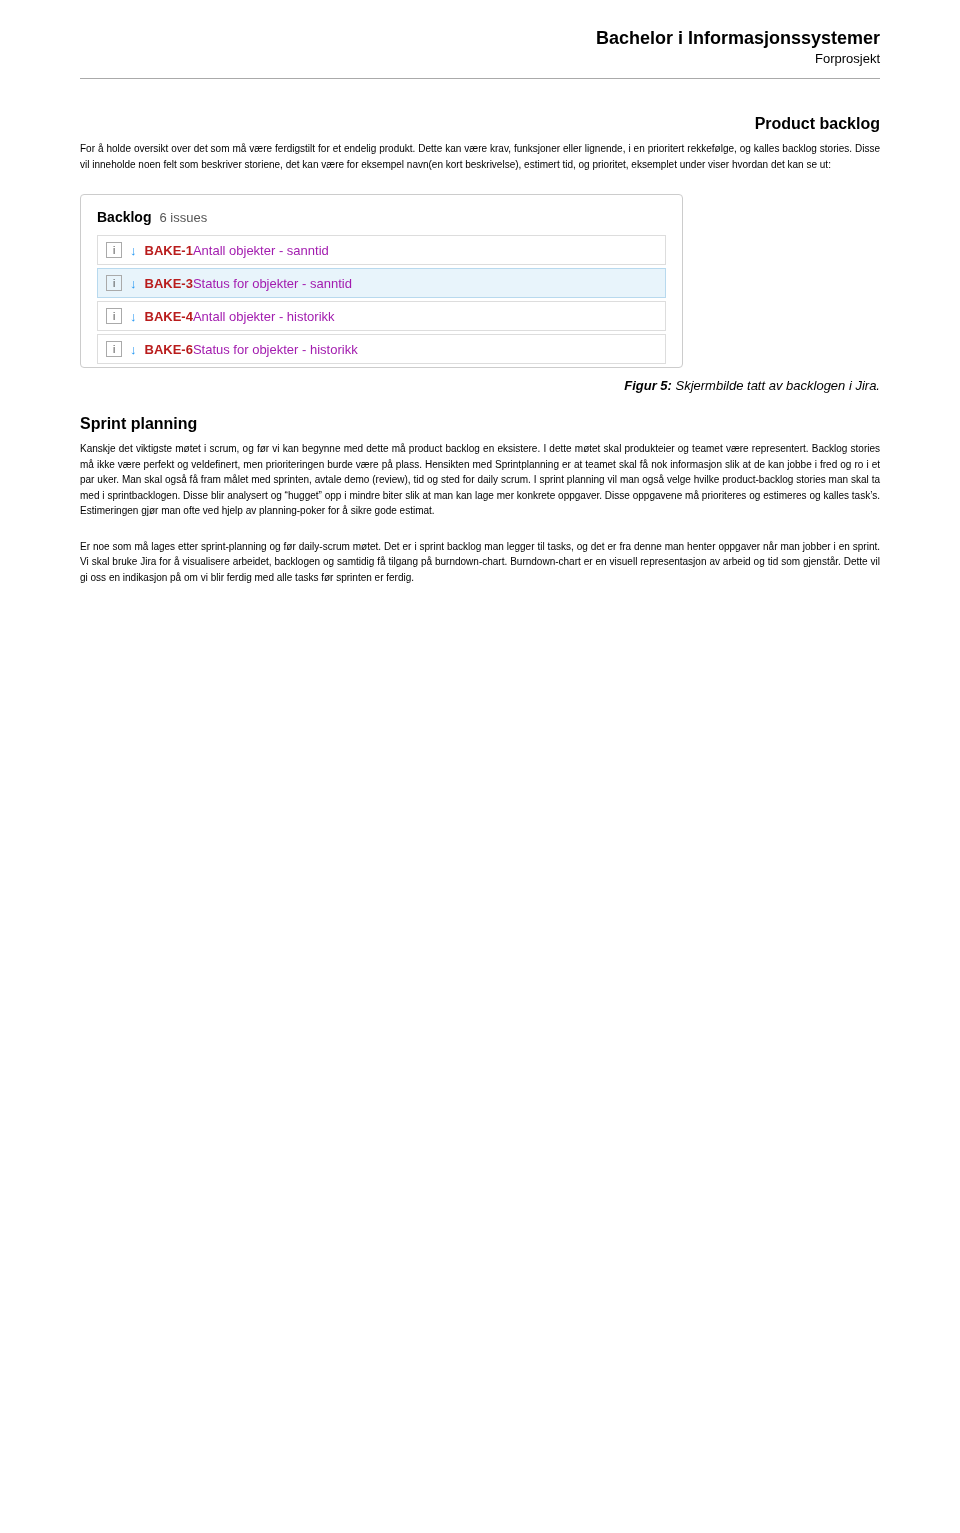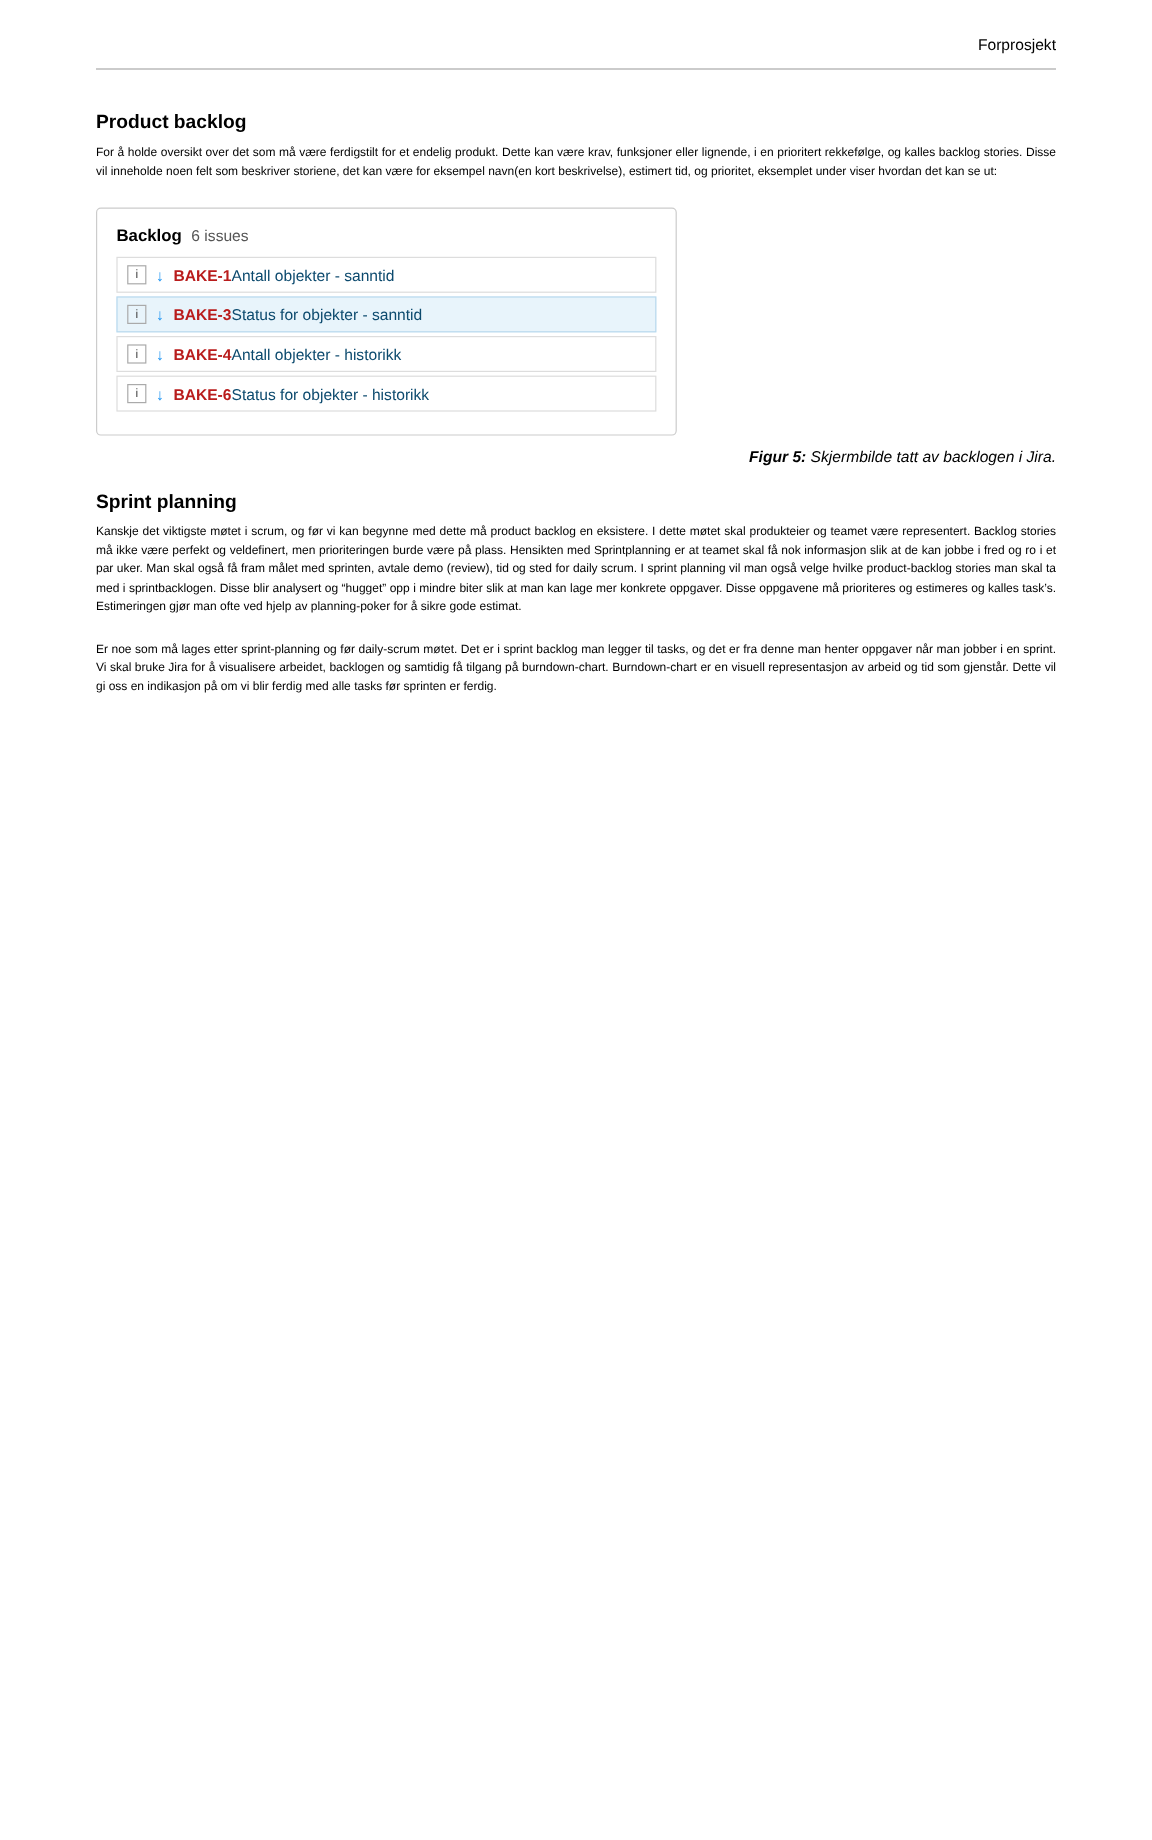--- a/index.html
+++ b/index.html
@@ -59,23 +59,23 @@
       font-family: Arial, sans-serif;
       line-height: 1.55;
       margin-bottom: 10px;
       text-align: justify;
     }
 
     .backlog-box {
       border: 1px solid #ccc;
       border-radius: 4px;
       margin: 22px 0 10px 0;
-      padding: 14px 16px 16px 16px;
+      padding: 14px 16px 0 16px;
       background: #fff;
-      width: 484px;
+      width: 603px;
     }
 
     .backlog-header {
       display: flex;
       align-items: center;
       margin-bottom: 10px;
       font-family: Arial, sans-serif;
     }
 
     .backlog-label {
@@ -129,21 +129,21 @@
       flex-shrink: 0;
     }
 
     .item-id {
       font-weight: bold;
       margin-right: 0;
       color: #b91c1c;
     }
 
     .item-text {
-      color: #0c4a6e;
+      color: #a21caf;
     }
 
     .figure-caption {
       font-size: 13px;
       font-family: Arial, sans-serif;
       font-style: italic;
       margin-bottom: 18px;
       margin-top: 6px;
       text-align: right;
     }
@@ -160,28 +160,30 @@
       padding: 18px 0 10px 0;
       margin-top: 30px;
     }
 
     .spacer {
       height: 10px;
     }
 
     .section-first {
       margin-top: 0;
+      text-align: right;
     }
   </style>
 </head>
 <body>
 
 <div class="page-container">
 
   <div class="header">
+    <div class="header-title">Bachelor i Informasjonssystemer</div>
     <div class="header-subtitle">Forprosjekt</div>
   </div>
 
   <div>
     <div class="section-heading section-first">Product backlog</div>
     <p class="body-text">For å holde oversikt over det som må være ferdigstilt for et endelig produkt. Dette kan være krav, funksjoner eller lignende, i en prioritert rekkefølge, og kalles backlog stories. Disse vil inneholde noen felt som beskriver storiene, det kan være for eksempel navn(en kort beskrivelse), estimert tid, og prioritet, eksemplet under viser hvordan det kan se ut:</p>
   </div>
 
   <div class="backlog-box">
     <div class="backlog-header">

